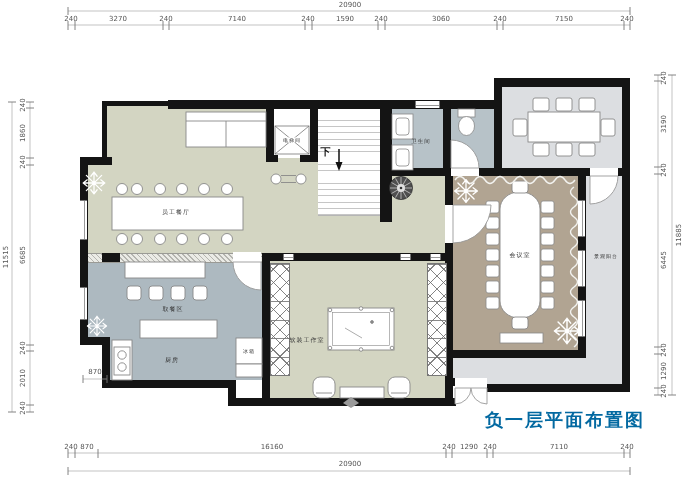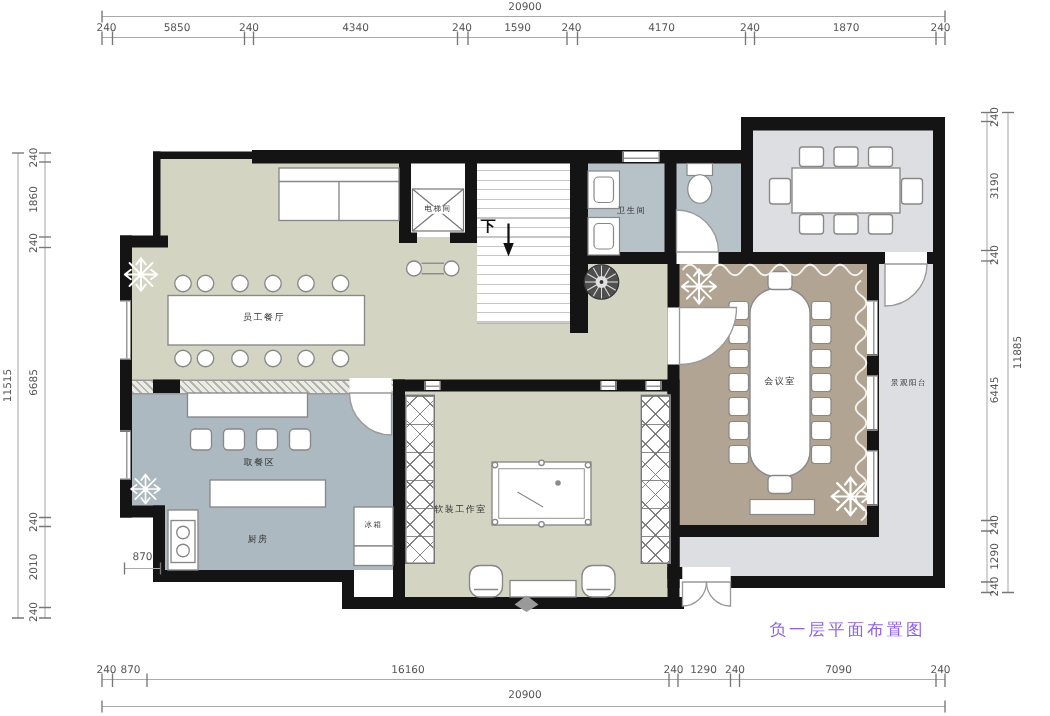--- a/index.html
+++ b/index.html
@@ -19,21 +19,21 @@
   .cab{position:absolute;background:
        repeating-linear-gradient(45deg,rgba(110,110,110,.85) 0 .8px,transparent .8px 9.5px),
        repeating-linear-gradient(-45deg,rgba(110,110,110,.85) 0 .8px,transparent .8px 9.5px),
        repeating-linear-gradient(180deg,#8a8a8a 0 .8px,transparent .8px 18.6px),#fff;
        border:1px solid #777;}
   .label{position:absolute;transform:translate(-50%,-50%);color:#333;white-space:nowrap;
          letter-spacing:1px;line-height:1;}
   .dim{position:absolute;transform:translate(-50%,-50%);font-size:7px;color:#555;white-space:nowrap;line-height:1;}
   .dimv{position:absolute;transform:translate(-50%,-50%) rotate(-90deg);font-size:7px;color:#555;
         white-space:nowrap;line-height:1;}
-  .title{position:absolute;transform:translate(-50%,-50%);font-size:11px;font-weight:normal;color:#8b5cf6;
+  .title{position:absolute;transform:translate(-50%,-50%);font-size:18px;font-weight:bold;color:#0369a1;
          letter-spacing:2px;white-space:nowrap;}
   .chip{background:#fff;padding:0 1px;}
   svg.overlay{position:absolute;left:0;top:0;pointer-events:none;}
 </style>
 </head>
 <body>
 
 <div class="plan">
 
   <div class="floor" style="left:104px;top:104px;width:164px;height:62px;background:#d3d5c2"></div>
@@ -350,29 +350,29 @@
   <span class="label" style="left:520px;top:255px;font-size:6px">会议室</span>
   <span class="label" style="left:606px;top:256px;font-size:5px">景观阳台</span>
   <span class="label" style="left:173px;top:309px;font-size:6px">取餐区</span>
   <span class="label" style="left:172px;top:360px;font-size:6px">厨房</span>
   <span class="label" style="left:249px;top:351px;font-size:5px">冰箱</span>
   <span class="label" style="left:307px;top:340px;font-size:6px">软装工作室</span>
   <span class="title" style="left:565px;top:420px">负一层平面布置图</span>
 
   <span class="dim" style="left:350px;top:5px">20900</span>
   <span class="dim" style="left:71px;top:19px">240</span>
-  <span class="dim" style="left:118px;top:19px">5850</span>
+  <span class="dim" style="left:118px;top:19px">3270</span>
   <span class="dim" style="left:166px;top:19px">240</span>
-  <span class="dim" style="left:237px;top:19px">4340</span>
+  <span class="dim" style="left:237px;top:19px">7140</span>
   <span class="dim" style="left:308px;top:19px">240</span>
   <span class="dim" style="left:345px;top:19px">1590</span>
   <span class="dim" style="left:381px;top:19px">240</span>
-  <span class="dim" style="left:441px;top:19px">4170</span>
+  <span class="dim" style="left:441px;top:19px">3060</span>
   <span class="dim" style="left:500px;top:19px">240</span>
-  <span class="dim" style="left:564px;top:19px">1870</span>
+  <span class="dim" style="left:564px;top:19px">7150</span>
   <span class="dim" style="left:627px;top:19px">240</span>
 
   <span class="dimv" style="left:6px;top:257px">11515</span>
   <span class="dimv" style="left:23px;top:105px">240</span>
   <span class="dimv" style="left:23px;top:133px">1860</span>
   <span class="dimv" style="left:23px;top:162px">240</span>
   <span class="dimv" style="left:23px;top:255px">6685</span>
   <span class="dimv" style="left:23px;top:348px">240</span>
   <span class="dimv" style="left:23px;top:378px">2010</span>
   <span class="dimv" style="left:23px;top:408px">240</span>
@@ -385,19 +385,19 @@
   <span class="dimv" style="left:664px;top:350px">240</span>
   <span class="dimv" style="left:664px;top:371px">1290</span>
   <span class="dimv" style="left:664px;top:391px">240</span>
 
   <span class="dim" style="left:71px;top:447px">240</span>
   <span class="dim" style="left:87px;top:447px">870</span>
   <span class="dim" style="left:272px;top:447px">16160</span>
   <span class="dim" style="left:449px;top:447px">240</span>
   <span class="dim" style="left:469px;top:447px">1290</span>
   <span class="dim" style="left:490px;top:447px">240</span>
-  <span class="dim" style="left:559px;top:447px">7090</span>
+  <span class="dim" style="left:559px;top:447px">7110</span>
   <span class="dim" style="left:627px;top:447px">240</span>
   <span class="dim" style="left:350px;top:464px">20900</span>
 
   <span class="dim" style="left:95px;top:372px">870</span>
 
 </div>
 
 </body></html>

